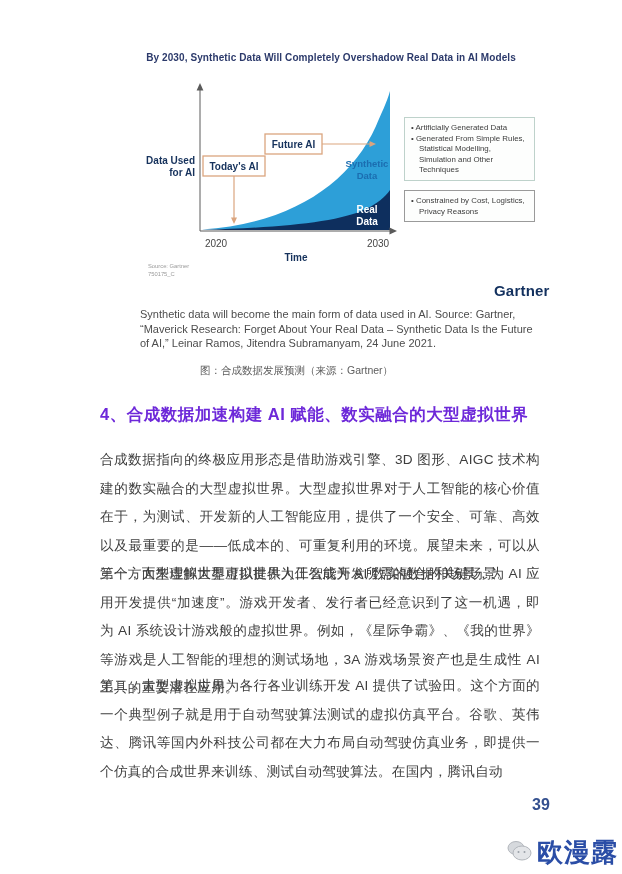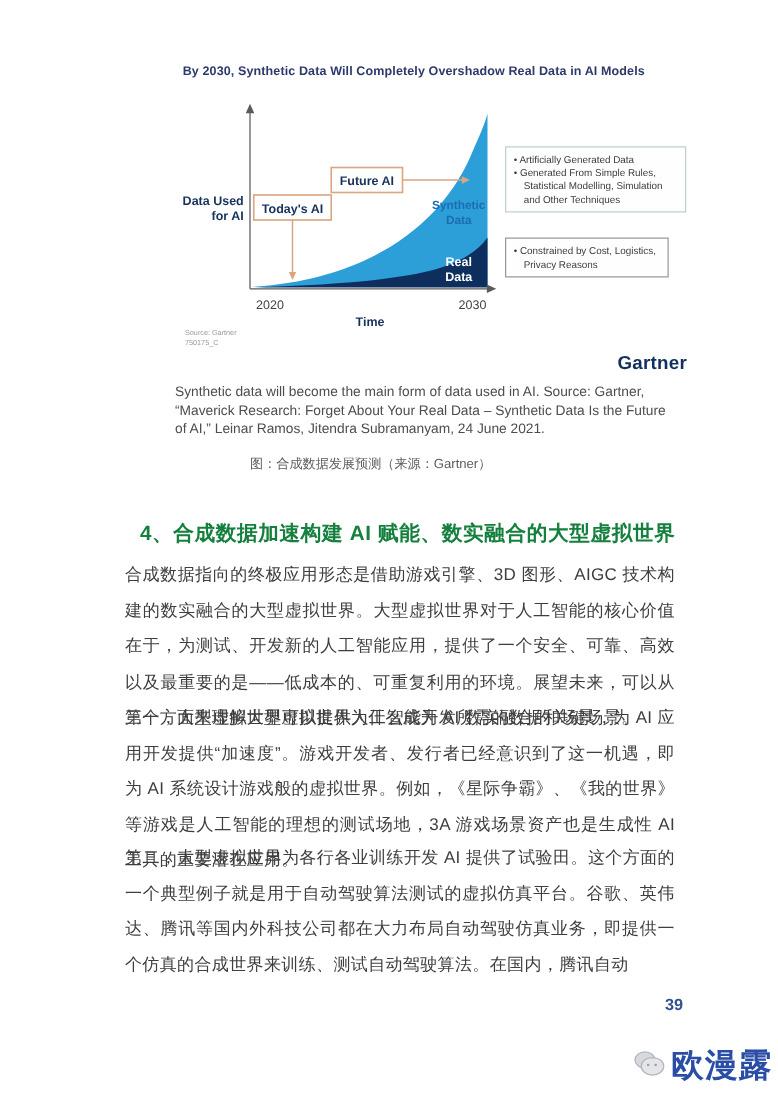--- a/index.html
+++ b/index.html
@@ -13,48 +13,48 @@
     letter-spacing:0.1px;
   }
   .chart-wrap{position:absolute;left:130px;top:78px;width:420px;height:202px;}
   .legend-box{
     position:absolute;background:#fdfefd;color:#3c3c3c;
     font-size:7.9px;line-height:10.6px;padding:5px 6px 4px 6px;box-sizing:border-box;
   }
   .legend-box ul{margin:0;padding:0;list-style:none;}
   .legend-box li{padding-left:8px;text-indent:-8px;}
   .legend-box li::before{content:"• ";}
-  .box-synthetic{left:404px;top:117px;width:145px;border:1px solid #bed2cb;}
+  .box-synthetic{left:404px;top:117px;width:131px;border:1px solid #bed2cb;}
   .box-real{left:404px;top:190px;width:131px;border:1px solid #9a9a9a;}
   .gartner-mark{
     position:absolute;left:494px;top:282px;font-size:15px;font-weight:bold;
     color:#12305e;letter-spacing:0.2px;text-align:center;
   }
   .caption-en{
     position:absolute;left:140px;top:307px;width:404px;margin:0;
     font-size:11px;line-height:14.6px;color:#4d4d4d;
   }
   .caption-zh{
     position:absolute;left:200px;top:364px;width:360px;margin:0;
     text-align:left;font-size:10.5px;color:#5d5d5d;
   }
   .sec-heading{
-    position:absolute;left:100px;top:404px;width:450px;margin:12px;
-    font-size:16.5px;font-weight:bold;color:#15803d;letter-spacing:0.5px;
+    position:absolute;left:100px;top:404px;width:450px;margin:0;
+    font-size:16.5px;font-weight:bold;color:#6d28d9;letter-spacing:0.5px;
   }
   .body-par{
     position:absolute;left:100px;width:440px;margin:0;
     font-size:13.6px;line-height:28.6px;color:#3e3e3e;
     text-align:justify;letter-spacing:0.3px;
   }
   .p1{top:446px;}
   .p2{top:560px;}
   .p3{top:672px;}
   .page-num{
-    position:absolute;left:532px;top:796px;font-size:13px;color:#34508f;
+    position:absolute;left:532px;top:796px;font-size:16px;color:#34508f;
     font-weight:bold;
   }
   .brand{
     position:absolute;left:505px;top:835px;display:flex;gap:2px;
   }
   .brand-text{
     font-size:26px;font-weight:900;color:#2a4da6;letter-spacing:1px;
     font-family:"Liberation Sans",sans-serif;
   }
   svg text{font-family:"Liberation Sans",sans-serif;}

